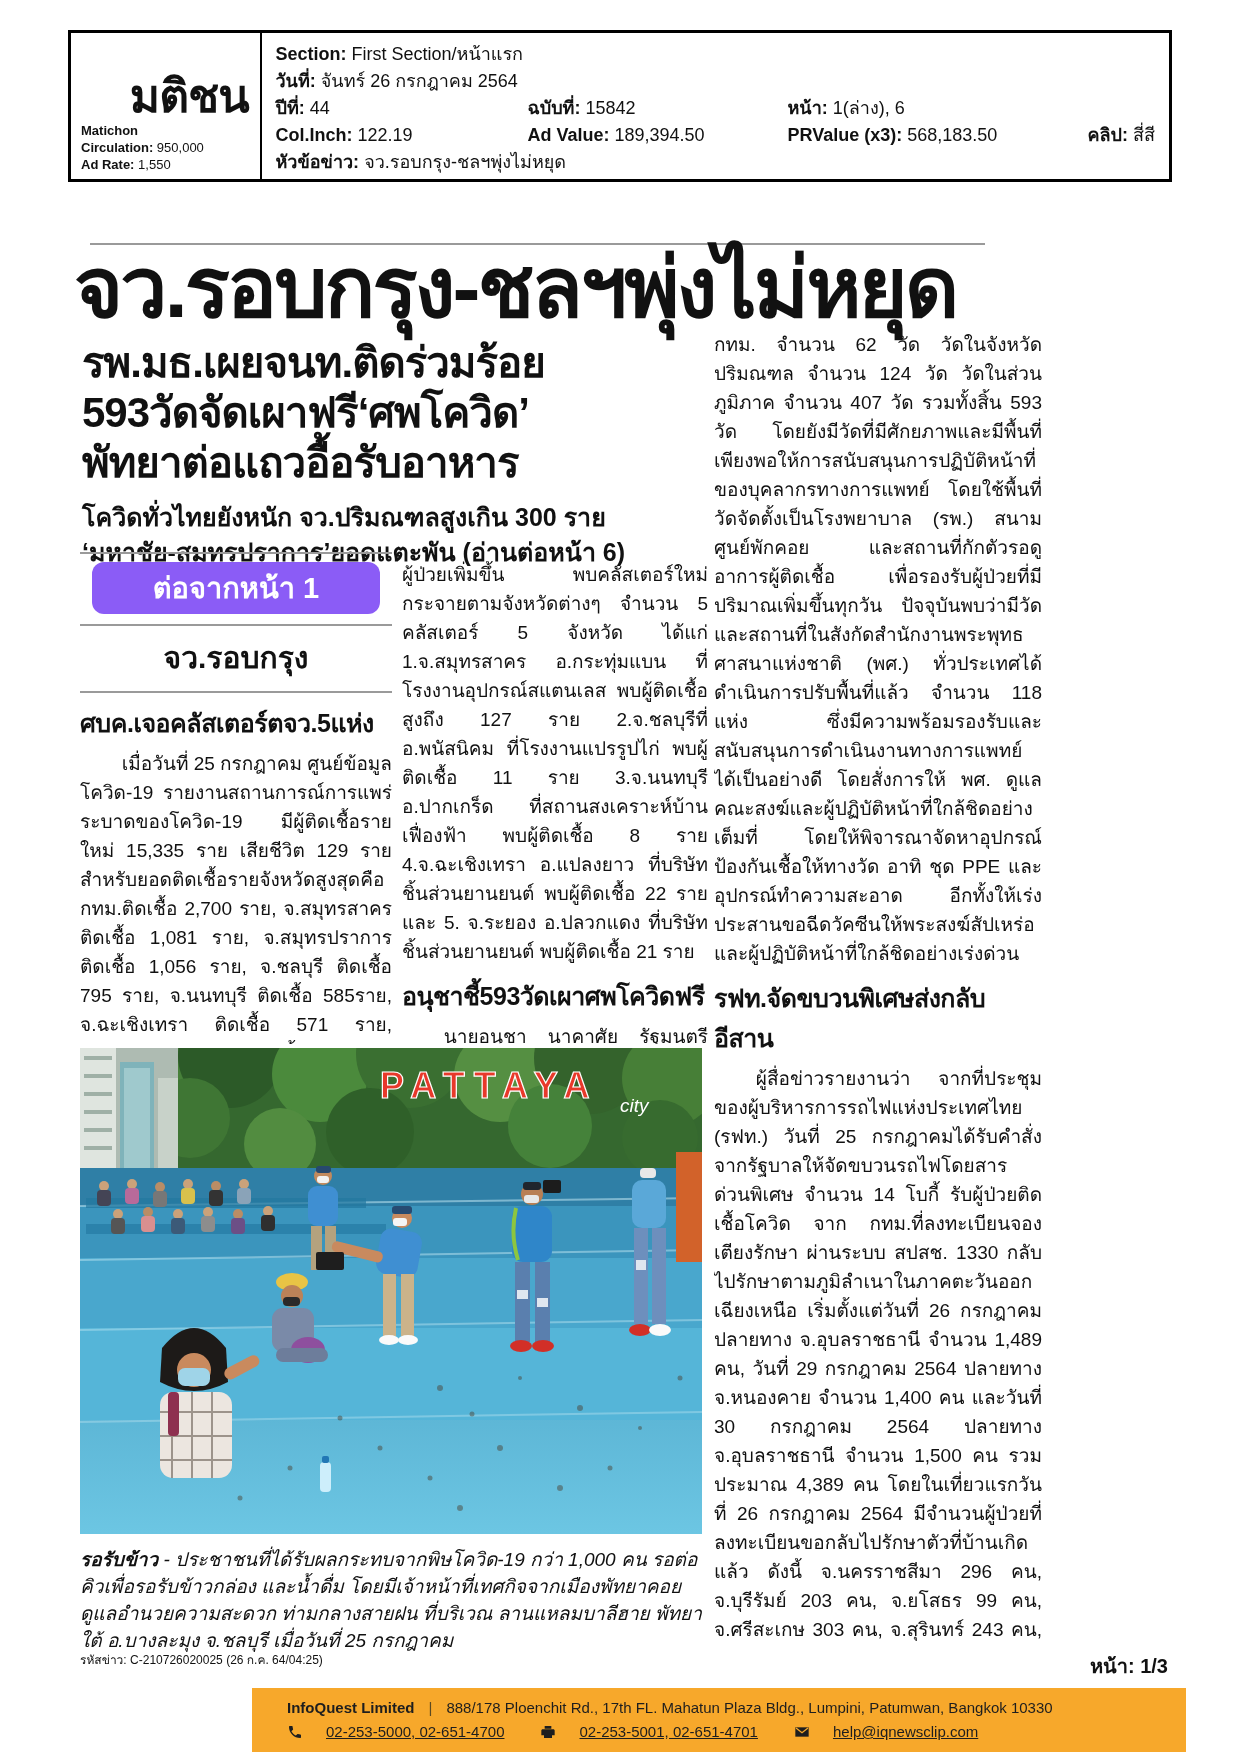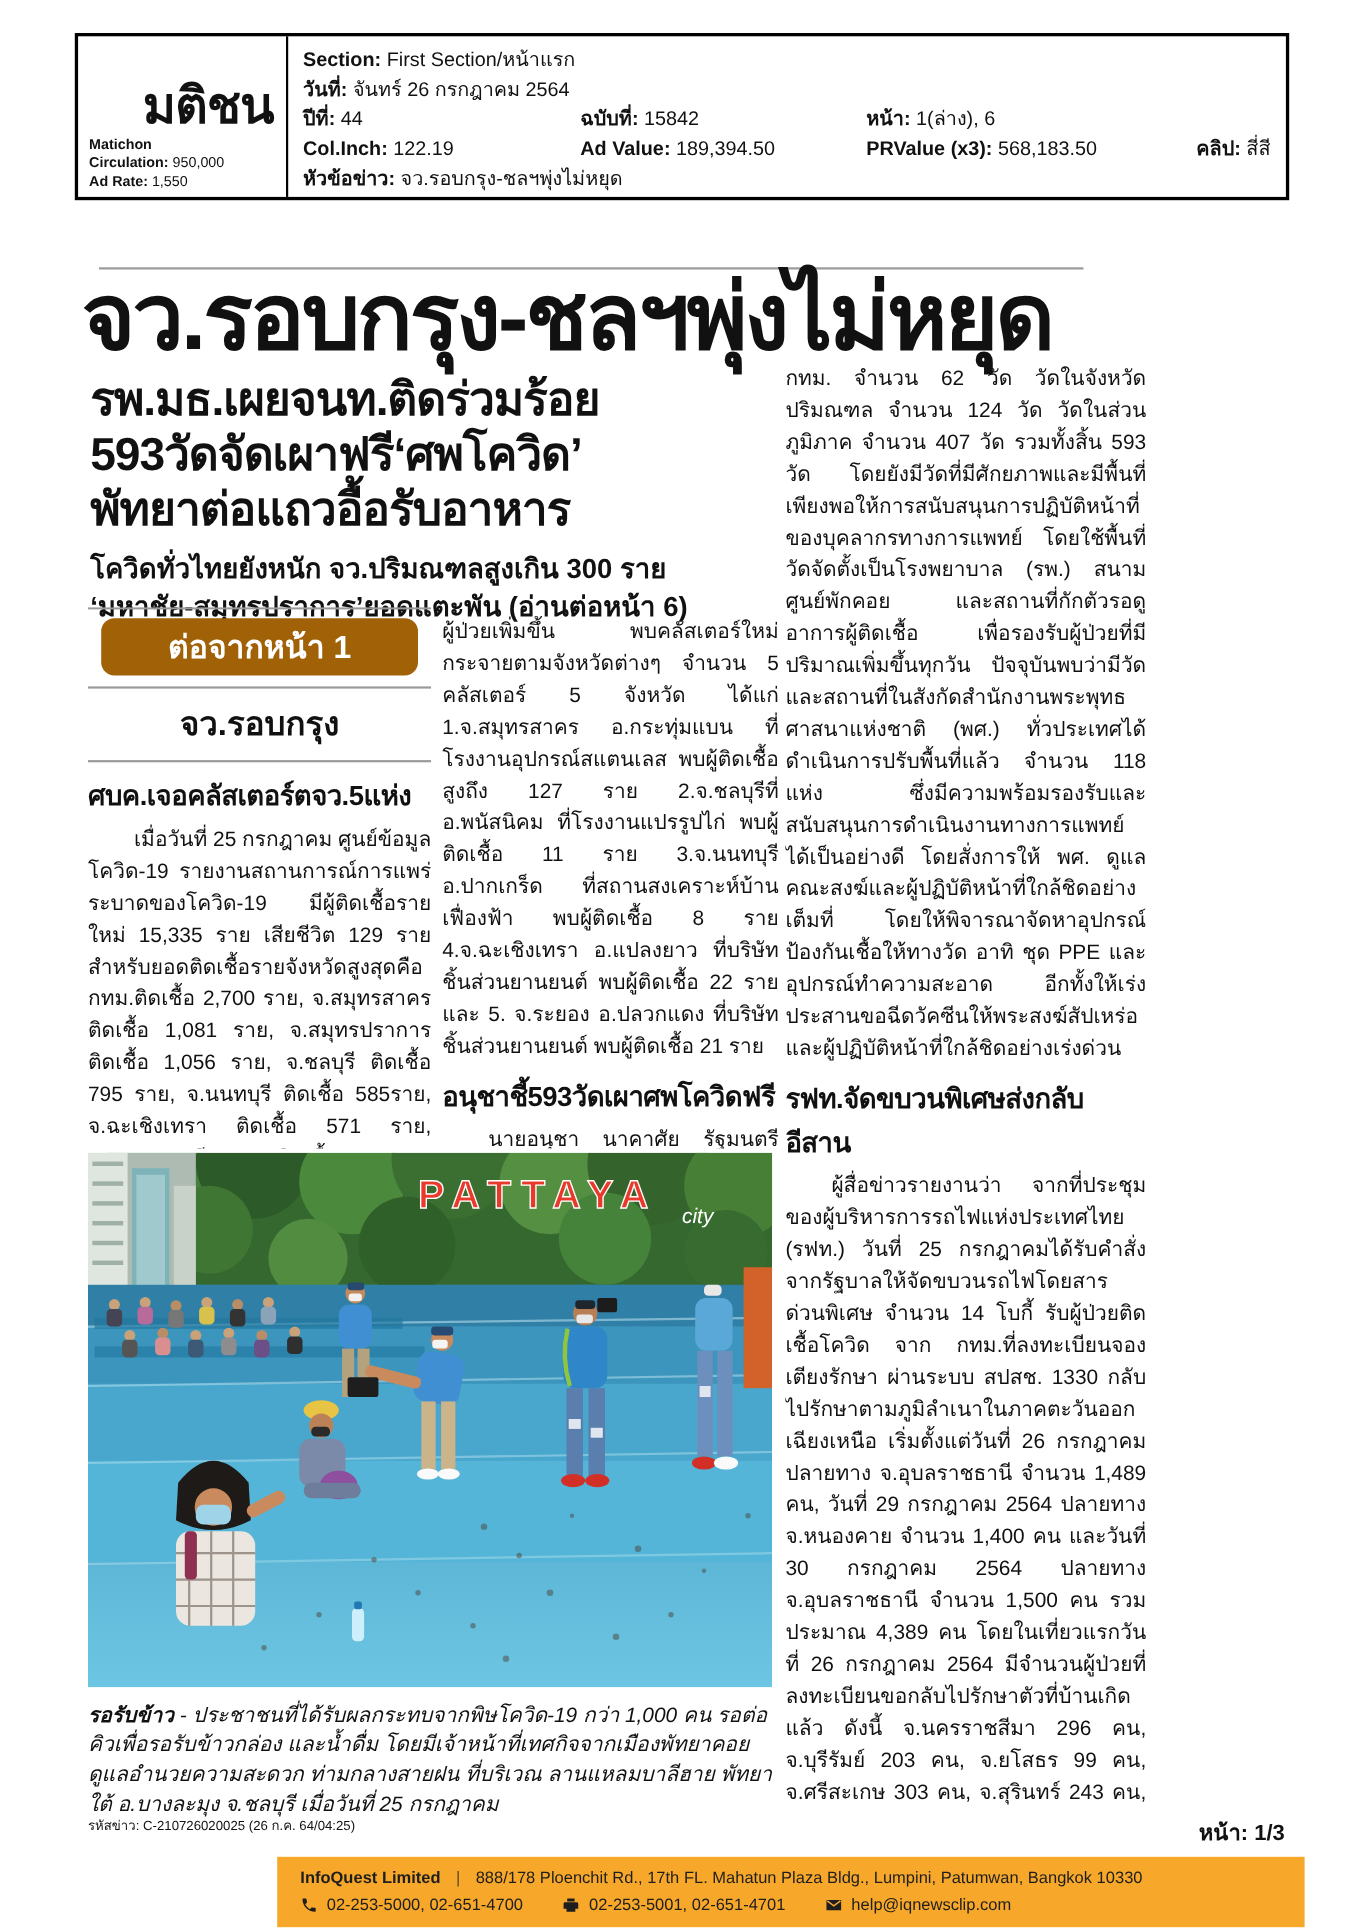--- a/index.html
+++ b/index.html
@@ -32,21 +32,21 @@
   .subhead-line { font-size:42px; line-height:50px; font-weight:600; letter-spacing:-1px; }
   .deck { margin-top:12px; font-size:25px; line-height:35px; font-weight:700; }
 
   
   .col { position:absolute; overflow:hidden; }
   .col-left  { left:80px;  top:552px; width:312px; height:492px; }
   .col-mid   { left:402px; top:560px; width:306px; height:484px; }
   .col-right { left:714px; top:330px; width:328px; height:1318px; }
 
   .rule { border-top:2px solid #9a9a9a; }
-  .continued-pill { margin:8px auto 10px auto; width:288px; height:52px; background:#a16207;
+  .continued-pill { margin:8px auto 10px auto; width:288px; height:52px; background:#8b5cf6;
     border-radius:12px; color:#fff; font-size:29px; font-weight:700;
     display:flex; align-items:center; justify-content:center; }
   .section-head { text-align:center; font-size:30px; font-weight:700; padding:8px 0 10px 0; }
   .col-subhead { font-size:25px; font-weight:700; margin:10px 0 6px 0; letter-spacing:-0.5px; }
   .body-para { font-size:19px; line-height:29px; text-align:justify; }
   .indent { text-indent:2.2em; }
 
   
   .photo { position:absolute; left:80px; top:1048px; width:622px; height:486px; overflow:hidden; }
   .caption { position:absolute; left:80px; top:1546px; width:624px; font-size:19px; line-height:27px;
@@ -57,26 +57,26 @@
   .news-id { position:absolute; left:80px; top:1650px; font-size:12px; font-weight:400; }
   .page-indicator { position:absolute; right:72px; top:1650px; font-size:20px; font-weight:700; }
 
   .footer-logo { position:absolute; left:76px; top:1694px; width:170px; }
   .fl-row { display:flex; align-items:center; gap:6px; }
   .fl-text { font-size:21px; font-weight:700; line-height:22px; }
   .fl-iq { color:#1a1a1a; } .fl-news { color:#63a83c; } .fl-tm { font-size:9px; vertical-align:super; color:#63a83c; }
   .fl-url { font-size:12px; color:#222; margin-left:44px; margin-top:1px; }
 
   .footer-bar { position:absolute; left:252px; top:1688px; width:934px; height:64px;
-    background:#F7A82B; color:#1e1e1e; padding:8px 22px 6px 21px; font-size:15px; line-height:24px; }
+    background:#F7A82B; color:#1e1e1e; padding:8px 22px 6px 35px; font-size:15px; line-height:24px; }
   .fb-row { display:flex; align-items:center; gap:10px; white-space:nowrap; }
   .fb-co { font-weight:700; }
   .fb-div { color:#5c4a22; padding:0 4px; }
   .fb-icon { width:16px; height:16px; display:inline-block; vertical-align:-2px; }
-  .fb-item { display:flex; align-items:center; gap:8px; margin-right:26px; }
+  .fb-item { display:flex; align-items:center; gap:23px; margin-right:26px;text-decoration:underline; }
 </style>
 </head>
 <body>
 
 <div class="page">
 
   <div class="clip-header">
     <div class="clip-header-left">
       <div class="np-logo">มติชน</div>
       <div class="src-lines">

